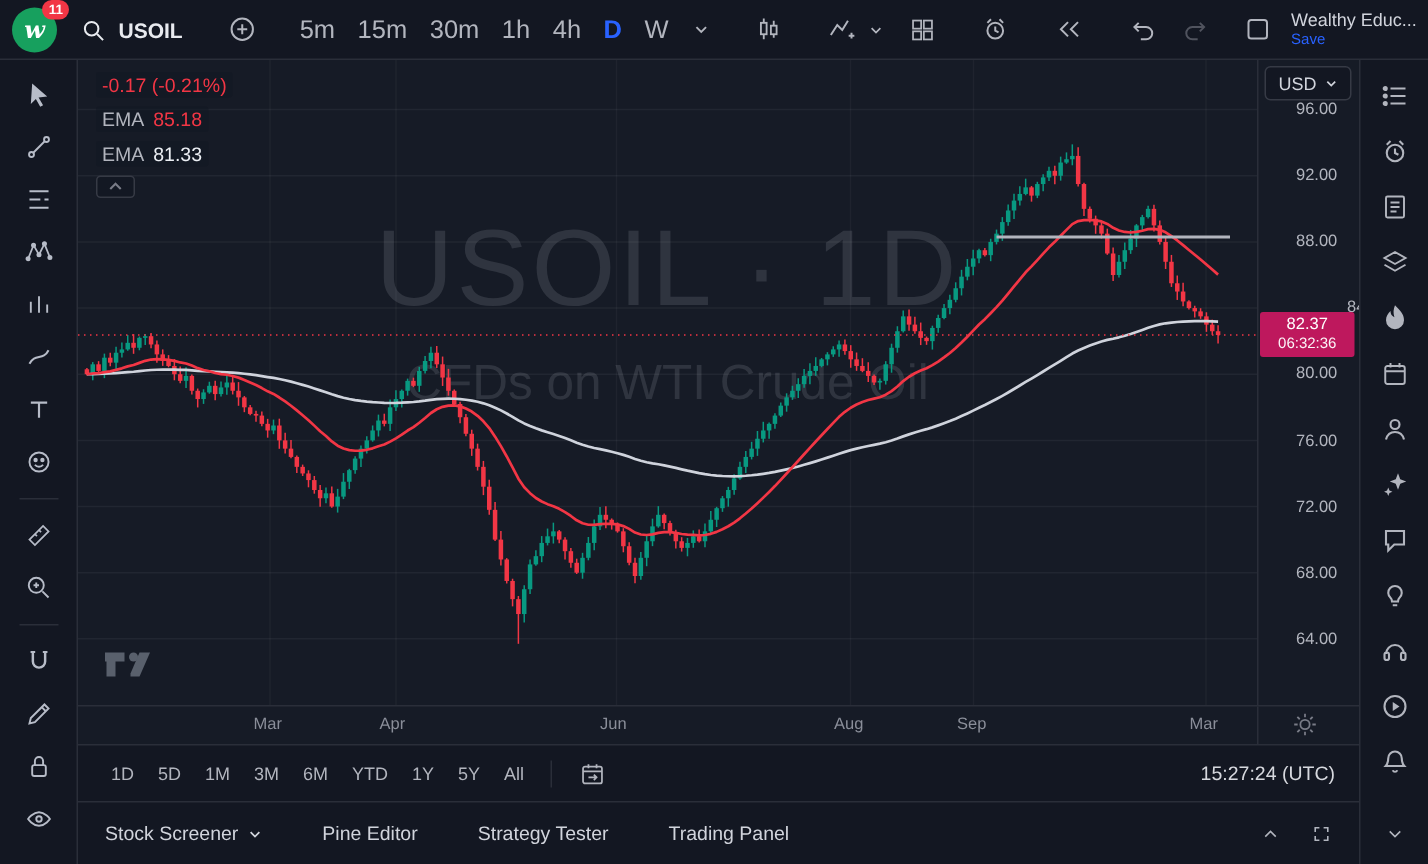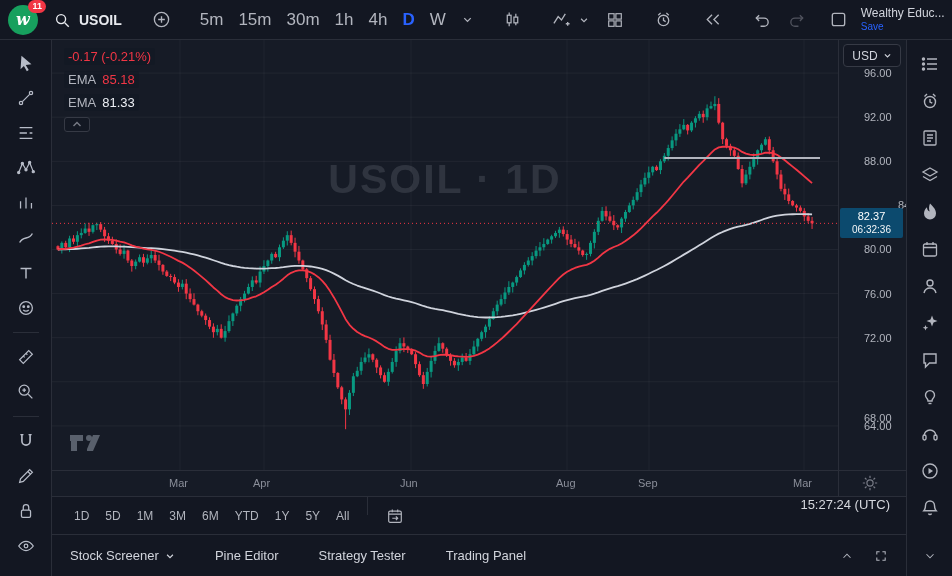--- a/index.html
+++ b/index.html
@@ -31,42 +31,42 @@
   .rail-right{width:46px;border-left:1px solid #2a2e39;display:flex;flex-direction:column;align-items:center;padding:12px 0 8px;gap:13px;background:#131722}
   .rail-right button{width:28px;height:24px;color:#b2b5be}
   .flame{color:#f7525f}
   .sparkle{color:#9f6df2}
   .collapse-bottom{margin-top:auto}
   .center{flex:1;display:flex;flex-direction:column;min-width:0}
   
   .chart-area{position:relative;height:430px;background:#161b26;overflow:hidden}
   #chart-svg{position:absolute;left:0;top:0}
   .watermark{position:absolute;left:0;right:68px;top:108px;text-align:center;color:rgba(150,155,166,.20);pointer-events:none}
-  .wm1{font-size:41px;font-weight:700;letter-spacing:2px;line-height:62px}
+  .wm1{font-size:72px;font-weight:400;letter-spacing:2px;line-height:62px}
   .wm2{font-size:33px;margin-top:26px}
   .legend{position:absolute;left:12px;top:8px}
   .legend-row{display:flex;align-items:center;gap:6px;margin-bottom:6px}
   .chip{background:rgba(19,23,34,.55);padding:1px 4px;border-radius:2px;display:inline-flex;gap:6px}
   .red-text{color:#f23645}
   .muted{color:#b2b5be}
   .white-val{color:#eceff4}
   .collapse-btn{width:26px;height:15px;border:1px solid #363a45;border-radius:3px;background:rgba(19,23,34,.6);color:#787b86;margin-top:3px}
   .tv-logo{position:absolute;left:16px;bottom:14px;color:#5d6470;opacity:.95}
   .price-scale{position:absolute;top:0;right:0;width:68px;height:430px;border-left:1px solid #2a2e39;font-size:11px;color:#b2b5be;background:#161b26}
   .scale-label{position:absolute;left:25px;line-height:12px}
   .usd-btn{position:absolute;top:4px;left:4px;width:58px;height:23px;border:1px solid #363a45;border-radius:4px;background:#131722;color:#d1d4dc;font-size:12px;gap:5px;z-index:3}
-  .price-pill{position:absolute;left:1px;right:3px;background:#0c4a6e;color:#fff;border-radius:2px;text-align:center;padding:2px 0;line-height:13px;font-size:11px;z-index:2}
+  .price-pill{position:absolute;left:1px;right:3px;background:#be185d;color:#fff;border-radius:2px;text-align:center;padding:2px 0;line-height:13px;font-size:11px;z-index:2}
   .price-pill .countdown{font-size:10px;opacity:.95}
   
   .time-axis{height:26px;border-top:1px solid #2a2e39;position:relative;font-size:11px;color:#8a8e99;background:#161b26}
   .t-label{position:absolute;top:6px}
   .axis-vline{position:absolute;left:786px;top:0;bottom:0;width:1px;background:#2a2e39}
   .axis-gear{position:absolute;top:4px;left:810px;color:#787b86}
   
-  .range-bar{height:38px;border-top:1px solid #2a2e39;display:flex;padding:0 16px;gap:4px;font-size:12px;color:#b2b5be;background:#131722}
+  .range-bar{height:38px;border-top:1px solid #2a2e39;display:flex;align-items:center;padding:0 16px;gap:4px;font-size:12px;color:#b2b5be;background:#131722}
   .range-btn{padding:4px 6px;border-radius:4px}
   .vsep{width:1px;height:18px;background:#2a2e39;margin:0 8px}
   .clock{margin-left:auto;color:#d6d8de;font-size:13px}
   
   .tabs-bar{height:42px;border-top:1px solid #2a2e39;display:flex;align-items:center;padding:0 18px;gap:40px;font-size:13px;color:#d1d4dc;background:#131722}
   .tab{gap:6px}
   .tabs-right{margin-left:auto;display:flex;gap:20px;color:#b2b5be}
 </style>
 </head>
 <body>
@@ -292,20 +292,21 @@
             <circle cx="11" cy="11" r="2"></circle>
           </svg>
         </button>
     </aside>
 
     <div class="center">
 
       <div class="chart-area">
         <div class="watermark">
           <div class="wm1">USOIL · 1D</div>
+          <div class="wm2">CFDs on WTI Crude Oil</div>
         </div>
         <svg id="chart-svg" width="786" height="430">
             <line x1="0" y1="385.8974358974359" x2="786" y2="385.8974358974359" stroke="rgba(255,255,255,0.05)" stroke-width="1"></line>
             <line x1="0" y1="341.7948717948718" x2="786" y2="341.7948717948718" stroke="rgba(255,255,255,0.05)" stroke-width="1"></line>
             <line x1="0" y1="297.6923076923077" x2="786" y2="297.6923076923077" stroke="rgba(255,255,255,0.05)" stroke-width="1"></line>
             <line x1="0" y1="253.5897435897436" x2="786" y2="253.5897435897436" stroke="rgba(255,255,255,0.05)" stroke-width="1"></line>
             <line x1="0" y1="209.48717948717947" x2="786" y2="209.48717948717947" stroke="rgba(255,255,255,0.05)" stroke-width="1"></line>
             <line x1="0" y1="165.38461538461536" x2="786" y2="165.38461538461536" stroke="rgba(255,255,255,0.05)" stroke-width="1"></line>
             <line x1="0" y1="121.28205128205127" x2="786" y2="121.28205128205127" stroke="rgba(255,255,255,0.05)" stroke-width="1"></line>
             <line x1="0" y1="77.17948717948718" x2="786" y2="77.17948717948718" stroke="rgba(255,255,255,0.05)" stroke-width="1"></line>
@@ -740,21 +741,21 @@
           </svg>
         <div class="price-scale">
           <div id="scale-labels">
               <div class="scale-label" style="top: 27.0769px;">96.00</div>
               <div class="scale-label" style="top: 71.1795px;">92.00</div>
               <div class="scale-label" style="top: 115.282px;">88.00</div>
               <div class="scale-label" style="top: 159.385px; margin-left: 34px;">84.00</div>
               <div class="scale-label" style="top: 203.487px;">80.00</div>
               <div class="scale-label" style="top: 247.59px;">76.00</div>
               <div class="scale-label" style="top: 291.692px;">72.00</div>
-              <div class="scale-label" style="top: 335.795px; margin-top: 36px;">68.00</div>
+              <div class="scale-label" style="top: 335.795px;">68.00</div>
               <div class="scale-label" style="top: 379.897px;">64.00</div>
             </div>
           <button class="usd-btn">
             <span>USD</span>
             <span>
                 <svg width="9" height="9" viewBox="0 0 12 12" fill="none" stroke="currentColor" stroke-width="1.5">
                   <path d="M2.5 4.5L6 8l3.5-3.5"></path>
                 </svg>
               </span>
           </button>

